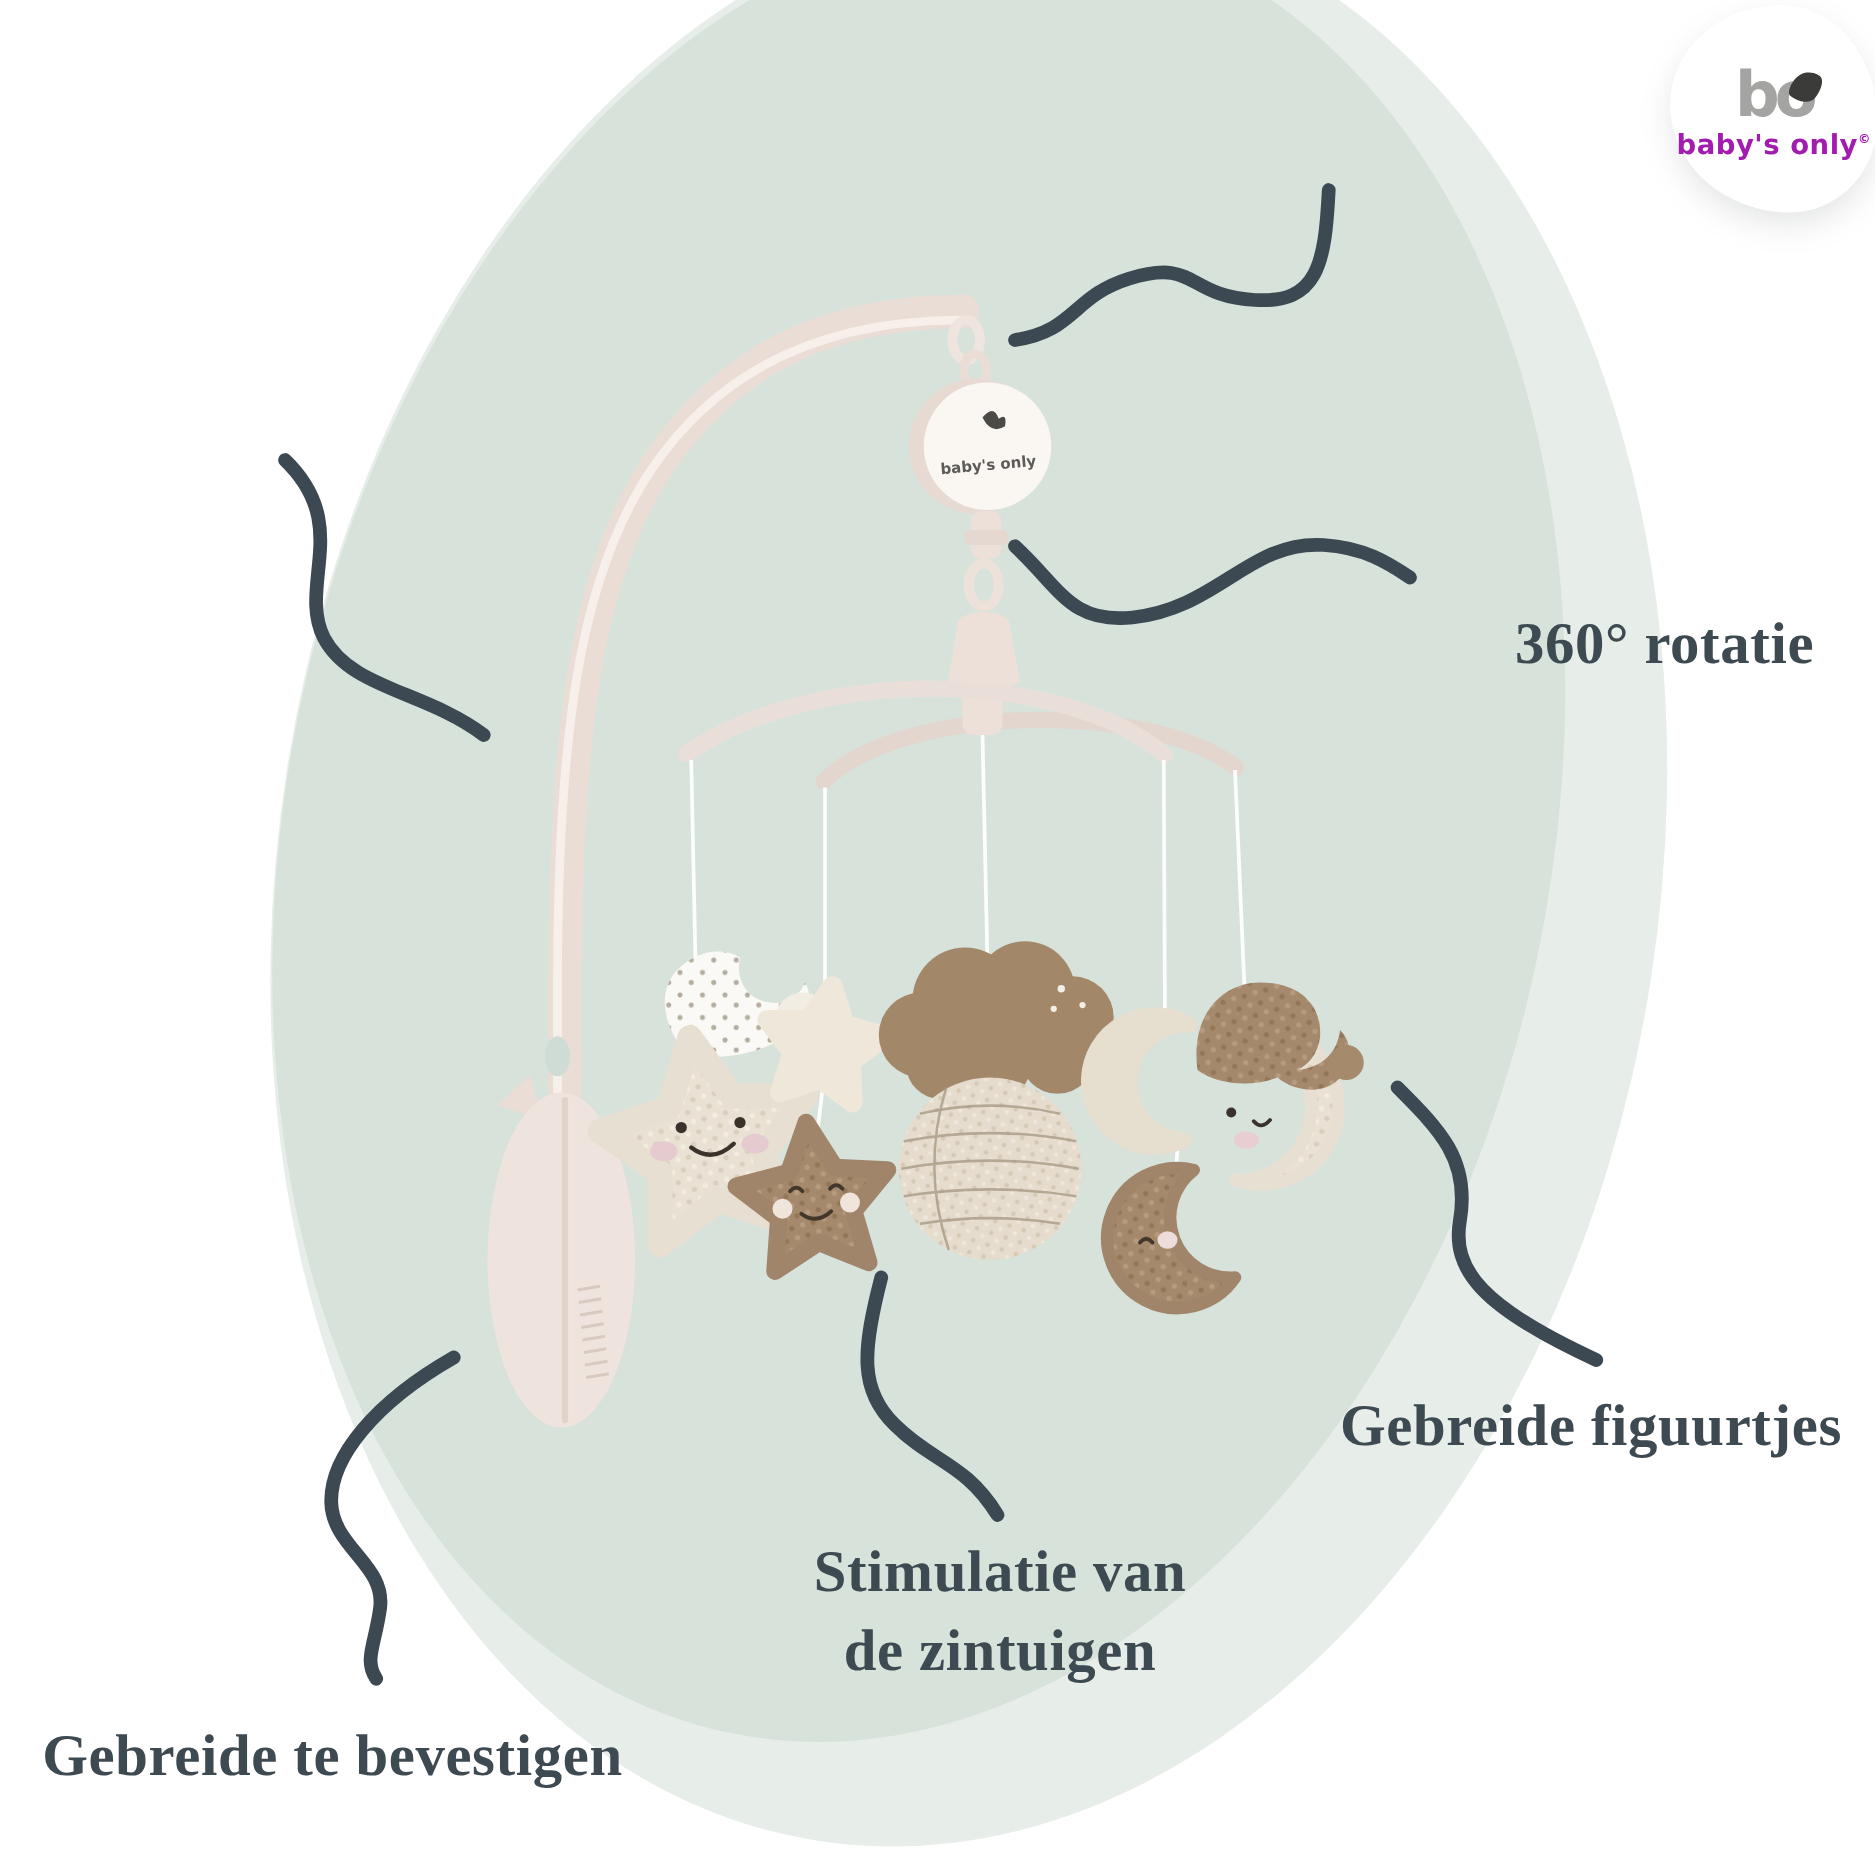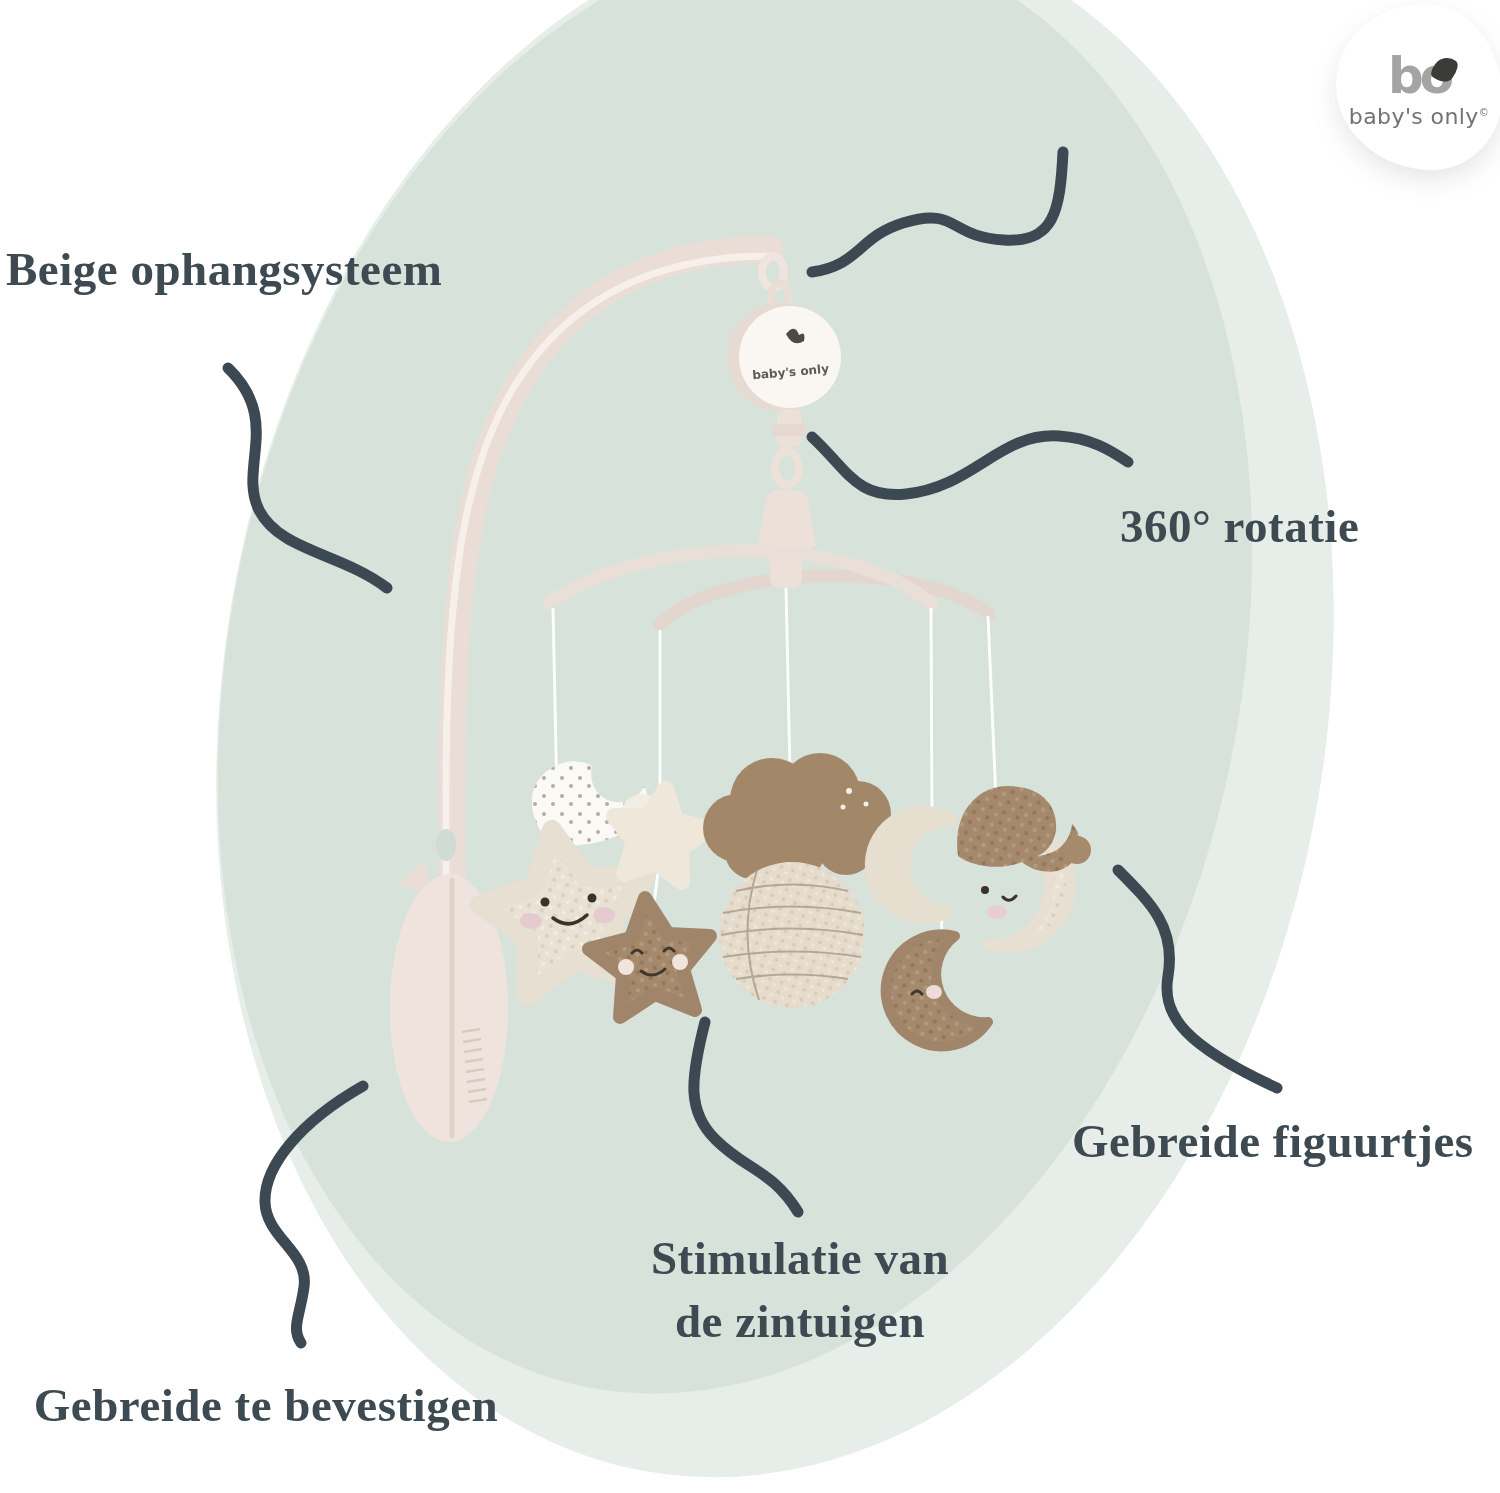--- a/index.html
+++ b/index.html
@@ -25,21 +25,21 @@
     font-family:"DejaVu Sans",sans-serif;
   }
   .logo-mark{position:relative;height:52px;line-height:48px;margin-top:6px;}
   .logo-mark .mono{
     font-weight:700;font-size:50px;color:#a4a4a2;letter-spacing:-4px;
   }
   .logo-mark .pacifier{
     position:absolute;right:-6px;top:4px;width:22px;height:27px;background:#3b3b39;
     border-radius:65% 35% 75% 25% / 55% 60% 40% 45%;transform:rotate(38deg);
   }
-  .logo-name{font-weight:400;font-size:22px;color:#737373;letter-spacing:0.4px;}
+  .logo-name{font-weight:700;font-size:22px;color:#a21caf;letter-spacing:0.4px;}
   .logo-name sup{font-size:10px;vertical-align:super;}
 </style>
 </head>
 <body>
 
 <div class="canvas">
 
   <svg class="bg-svg" viewBox="0 0 1500 1493">
     <defs>
       <pattern id="knitCream" width="14" height="11" patternUnits="userSpaceOnUse" patternTransform="rotate(22)">
@@ -206,23 +206,22 @@
             <path d="M 912 994 Q 917 988 922 994" stroke="#42372b" stroke-width="3" fill="none" stroke-linecap="round"></path>
             <ellipse cx="934" cy="992" rx="8" ry="7" fill="#eddcda"></ellipse>
           </g>
         </g>
 
       </g>
     </g>
   </svg>
 
 
-  <div class="annotation" style="left:6px;top:245px;">Beige ophangsysteem</div>
-
-  <div class="annotation" style="left:1120px;top:491px;margin-top:11px;">360° rotatie</div>
+
+  <div class="annotation" style="left:1212px;top:491px;">360° rotatie</div>
 
   <div class="annotation center" style="left:570px;top:1234px;width:460px;">
     <span class="line">Stimulatie van</span>
     <span class="line">de zintuigen</span>
   </div>
 
   <div class="annotation" style="left:1072px;top:1117px;">Gebreide figuurtjes</div>
 
   <div class="annotation center" style="left:0px;top:1381px;width:532px;">
     <span class="line">Gebreide te bevestigen</span>

